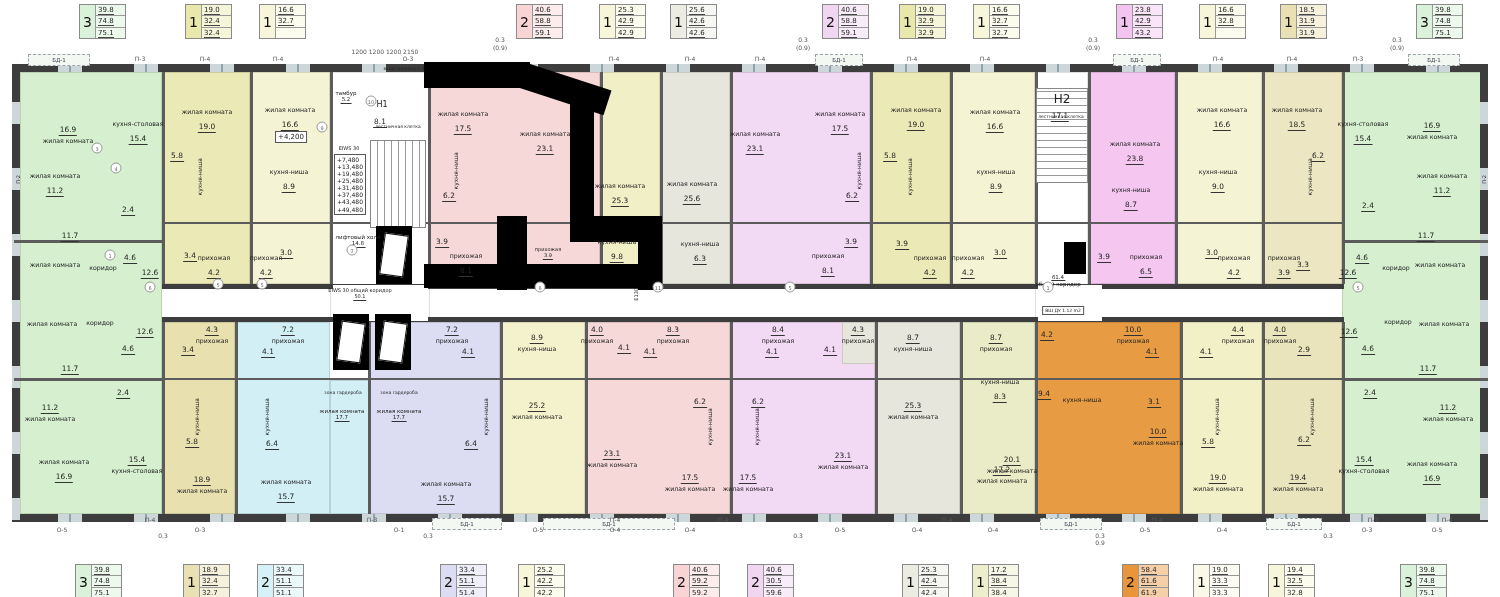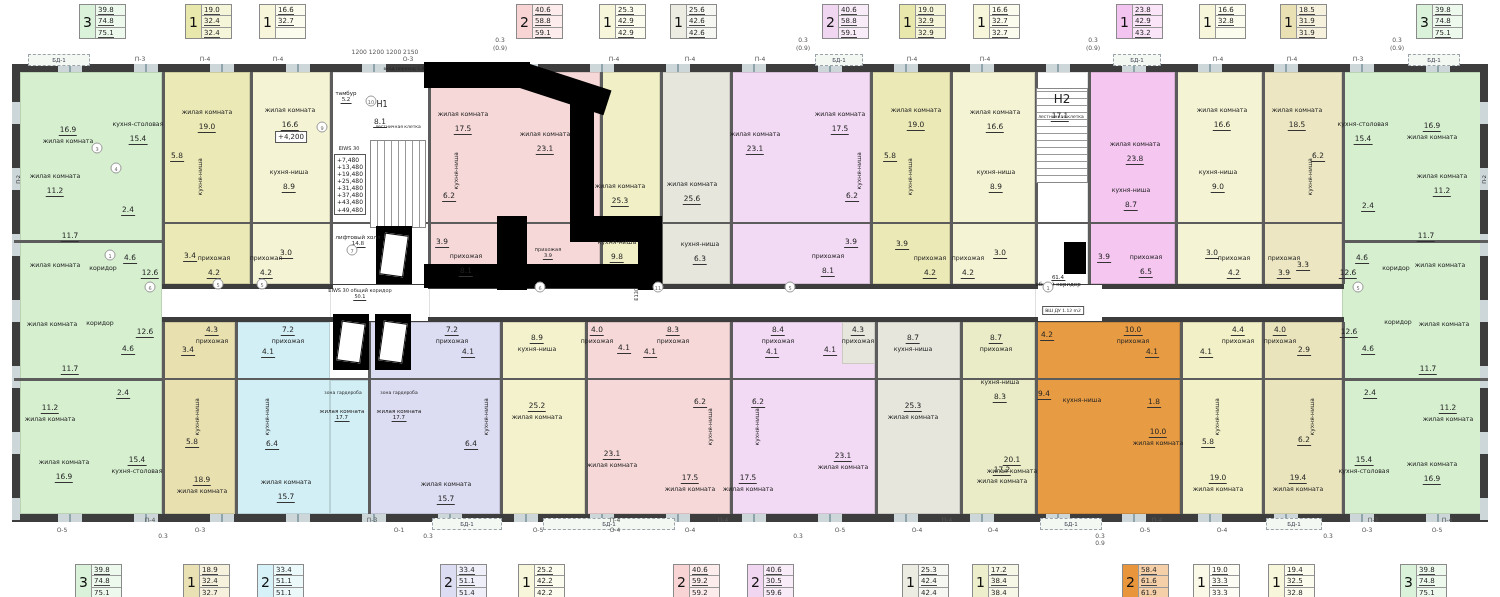--- a/index.html
+++ b/index.html
@@ -612,21 +612,21 @@
         <span class="nm">жилая комната</span>
       </div>
       <div class="lbl" style="left: 1133px; top: 318px;">
         <div><span class="ar">10.0</span></div>
         <span class="nm">прихожая</span>
       </div>
       <div class="lbl" style="left: 1152px; top: 340px;">
         <div><span class="ar">4.1</span></div>
       </div>
       <div class="lbl" style="left: 1154px; top: 390px;">
-        <div><span class="ar">1.8</span></div>
+        <div><span class="ar">3.1</span></div>
       </div>
       <div class="lbl" style="left: 1158px; top: 420px;">
         <div><span class="ar">10.0</span></div>
         <span class="nm">жилая комната</span>
       </div>
       <div class="lbl" style="left: 1238px; top: 318px;">
         <div><span class="ar">4.4</span></div>
         <span class="nm">прихожая</span>
       </div>
       <div class="lbl" style="left: 1206px; top: 340px;">

